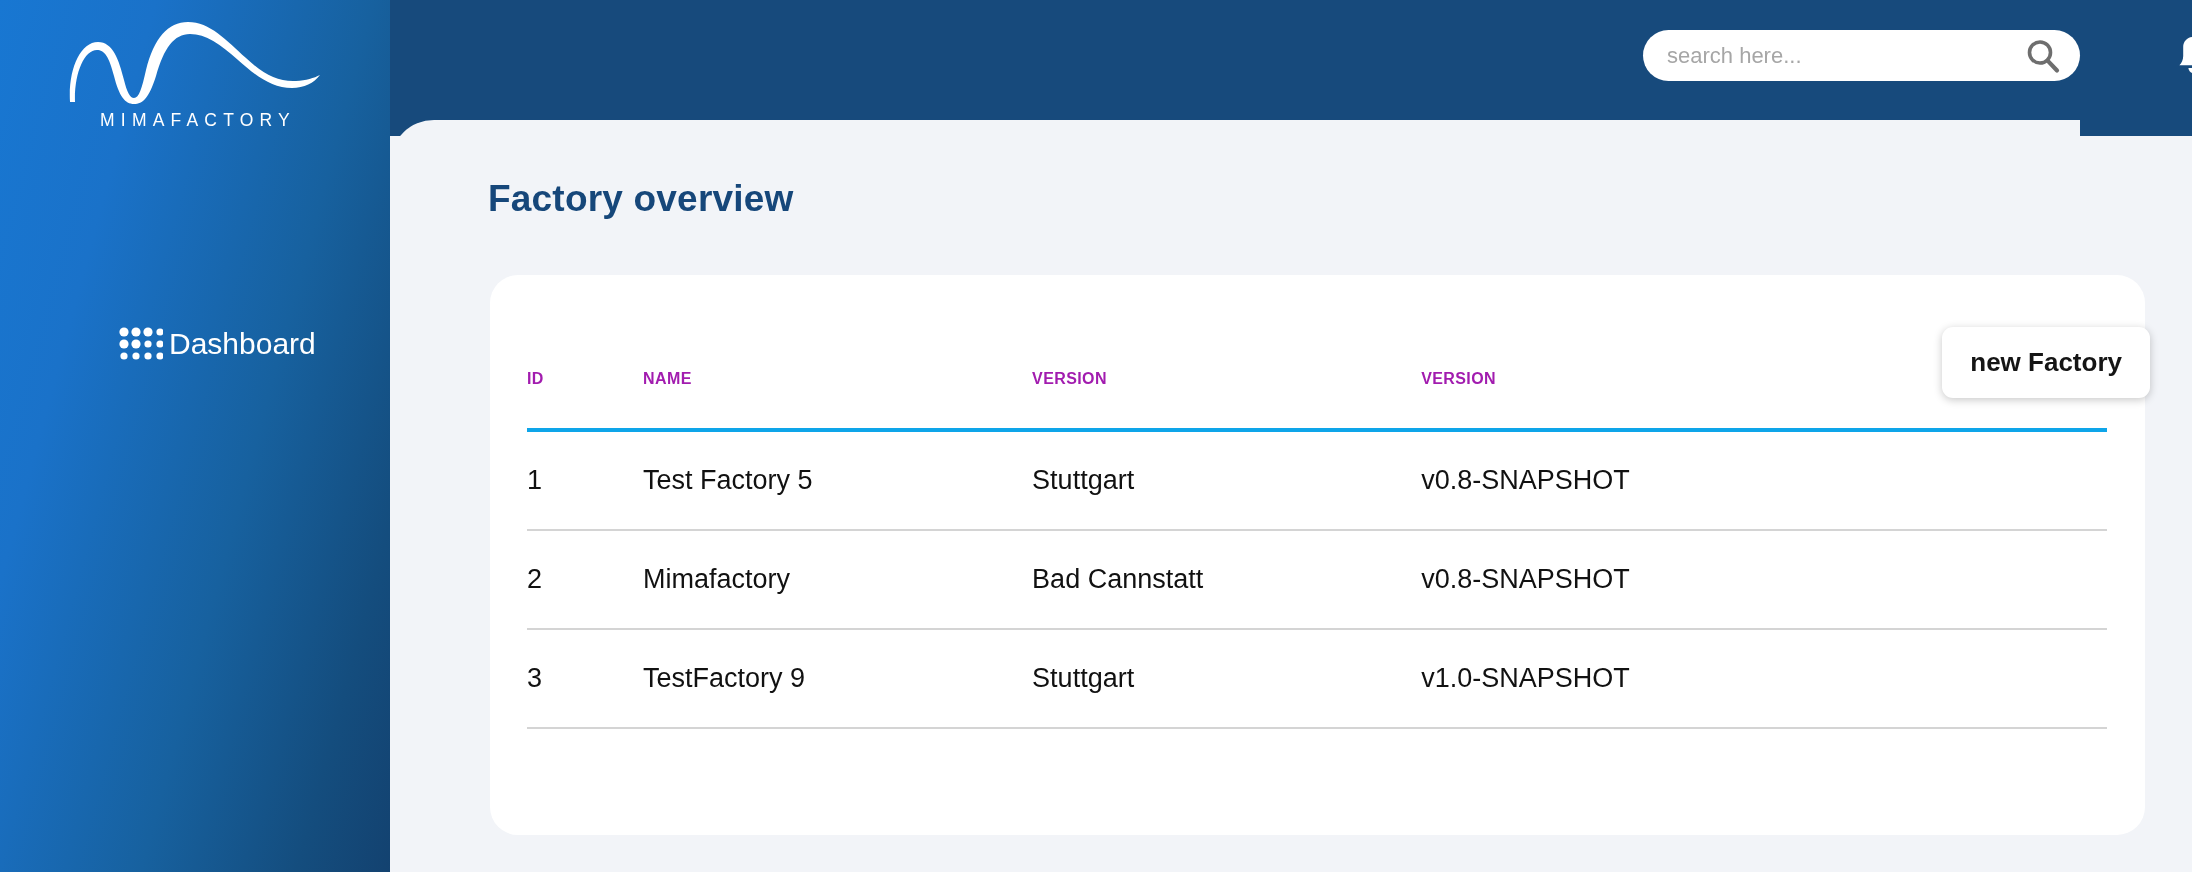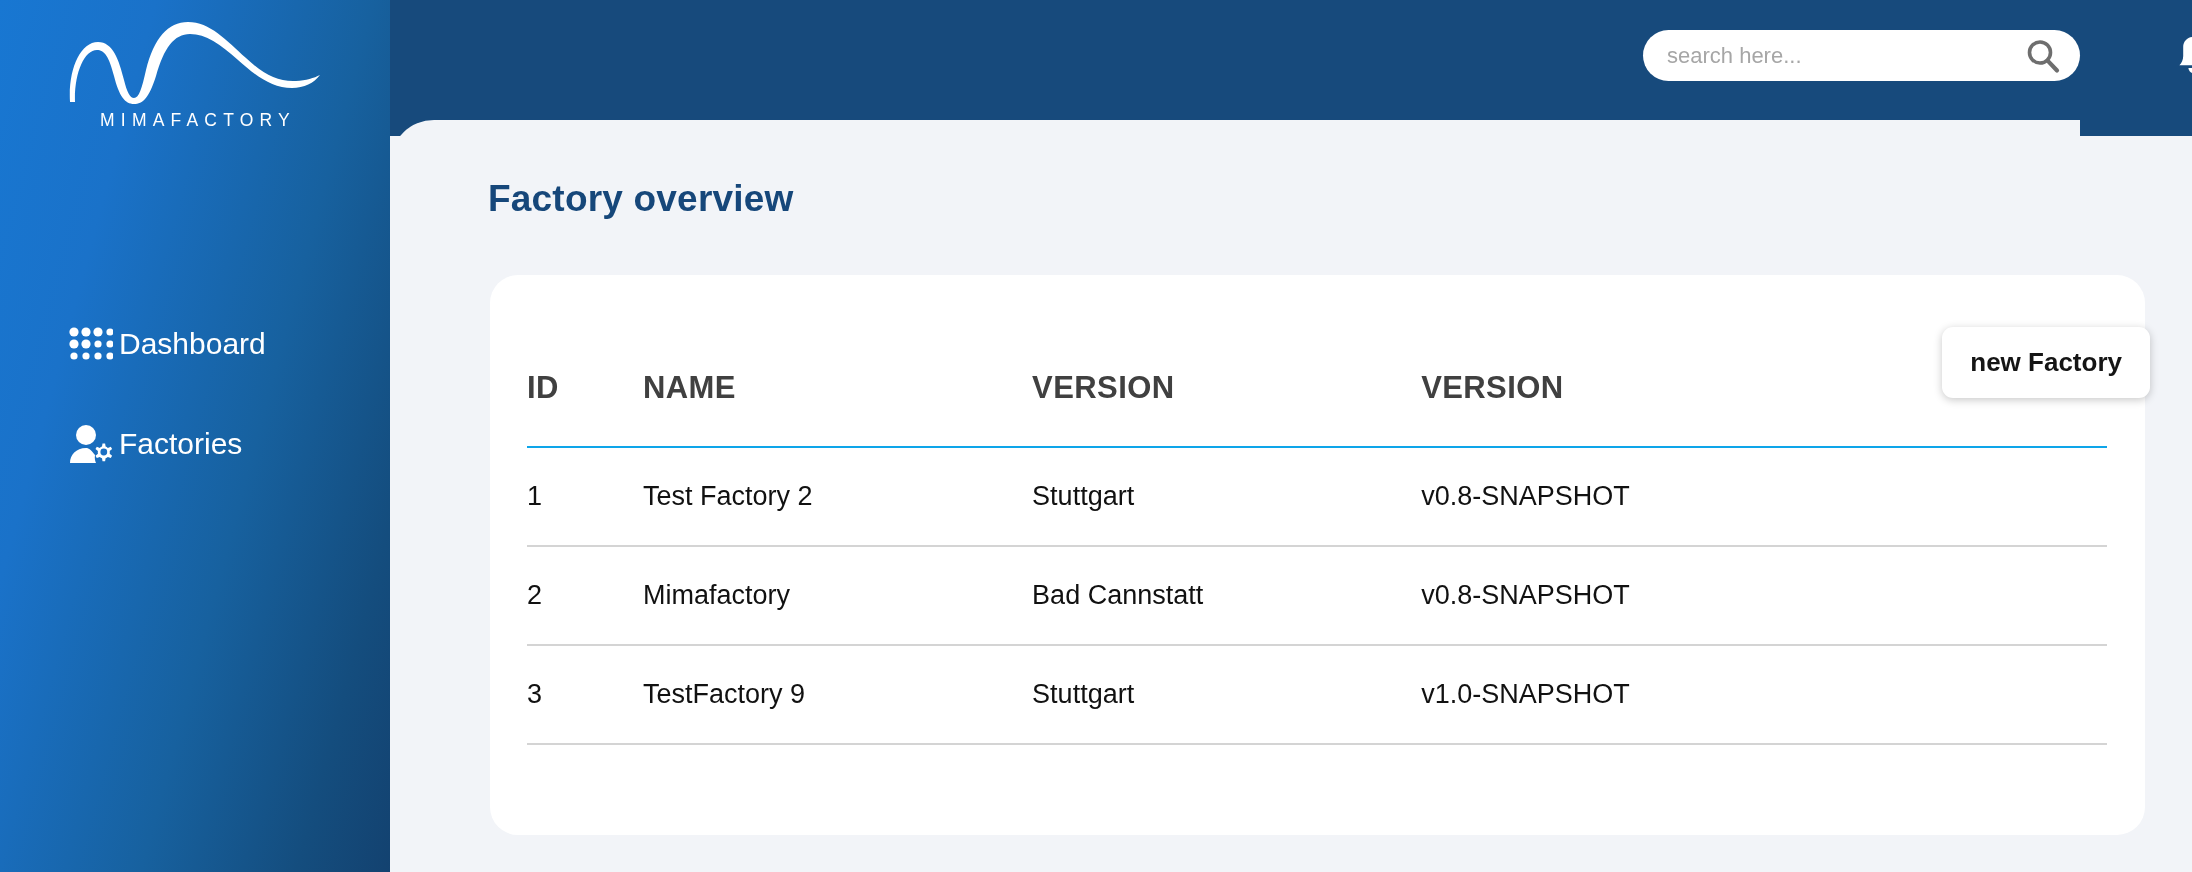--- a/index.html
+++ b/index.html
@@ -38,21 +38,21 @@
     font-size: 17.5px;
     letter-spacing: 6.2px;
     font-weight: 400;
     text-indent: 6px;
   }
   .nav { position: absolute; left: 0; top: 312px; width: 390px; }
   .nav-item {
     display: flex;
     align-items: center;
     height: 64px;
-    padding-left: 69px;
+    padding-left: 119px;
     color: #ffffff;
     cursor: pointer;
   }
   .nav-item + .nav-item { margin-top: 36px; }
   .nav-icon {
     width: 46px; height: 44px;
     display: flex; align-items: center; justify-content: flex-start;
     flex: 0 0 auto;
   }
   .nav-label {
@@ -140,26 +140,26 @@
 
   table.ftable {
     position: absolute;
     left: 37px; top: 95px;
     width: 1580px;
     border-collapse: collapse;
     table-layout: fixed;
   }
   table.ftable th {
     text-align: left;
-    font-size: 31px;
+    font-size: 16px;
     font-weight: bold;
-    color: #404040;
+    color: #a21caf;
     letter-spacing: 0.4px;
     padding: 0 0 40px 0;
-    border-bottom: 2px solid #0ea5e9;
+    border-bottom: 4px solid #0ea5e9;
   }
   table.ftable td {
     text-align: left;
     font-size: 27px;
     color: #111111;
     padding: 33px 0 33px 0;
     border-bottom: 2px solid #d4d4d4;
   }
   .col-id    { width: 88px; }
   .col-name  { width: 295px; margin-top: 40px; }
@@ -196,33 +196,20 @@
               <circle cx="5" cy="29" r="3.6"></circle>
                 <circle cx="17" cy="29" r="3.6"></circle>
                 <circle cx="29" cy="29" r="3.6"></circle>
                 <circle cx="41" cy="29" r="3.6"></circle>
             </g>
           </svg>
         </span>
         <span class="nav-label">Dashboard</span>
       </div>
 
-      <div class="nav-item">
-        <span class="nav-icon">
-          <svg width="46" height="40" viewBox="0 0 46 40">
-            <g fill="#ffffff">
-              <circle cx="17" cy="11" r="10"></circle>
-              <path d="M17 24 C7 24, 1 31, 1 39 L27 39 C26 37, 25.5 34, 26 31 C22.5 26.5, 20 24, 17 24 Z"></path>
-              <path d="M36.5 20.5 l2.6 0 0.5 3.1 a7 7 0 0 1 2.2 1.3 l3-1.1 1.3 2.3 -2.4 2 a7 7 0 0 1 0 2.6 l2.4 2 -1.3 2.3 -3-1.1 a7 7 0 0 1 -2.2 1.3 l-0.5 3.1 -2.6 0 -0.5-3.1 a7 7 0 0 1 -2.2-1.3 l-3 1.1 -1.3-2.3 2.4-2 a7 7 0 0 1 0-2.6 l-2.4-2 1.3-2.3 3 1.1 a7 7 0 0 1 2.2-1.3 Z" transform="translate(-3,-1)"></path>
-              <circle cx="34.8" cy="28" r="3.4" fill="#1a6fc4"></circle>
-            </g>
-          </svg>
-        </span>
-        <span class="nav-label">Factories</span>
-      </div>
     </nav>
   </aside>
 
   <header class="topbar">
     <div class="search-box">
       <input class="search-input" type="text" placeholder="search here..." style="">
       <svg class="search-icon" viewBox="0 0 38 38">
         <circle cx="16" cy="15.5" r="10.5" fill="none" stroke="#6e6e6e" stroke-width="3.6"></circle>
         <line x1="23.6" y1="23.6" x2="33" y2="33.5" stroke="#6e6e6e" stroke-width="4.2" stroke-linecap="round"></line>
       </svg>
@@ -248,21 +235,21 @@
           <tr>
             <th class="col-id">ID</th>
             <th class="col-name">NAME</th>
             <th class="col-loc">VERSION</th>
             <th class="col-ver">VERSION</th>
           </tr>
         </thead>
         <tbody>
           <tr>
             <td class="col-id">1</td>
-            <td class="col-name">Test Factory 2</td>
+            <td class="col-name">Test Factory 5</td>
             <td class="col-loc">Stuttgart</td>
             <td class="col-ver">v0.8-SNAPSHOT</td>
           </tr>
           <tr>
             <td class="col-id">2</td>
             <td class="col-name">Mimafactory</td>
             <td class="col-loc">Bad Cannstatt</td>
             <td class="col-ver">v0.8-SNAPSHOT</td>
           </tr>
           <tr>

